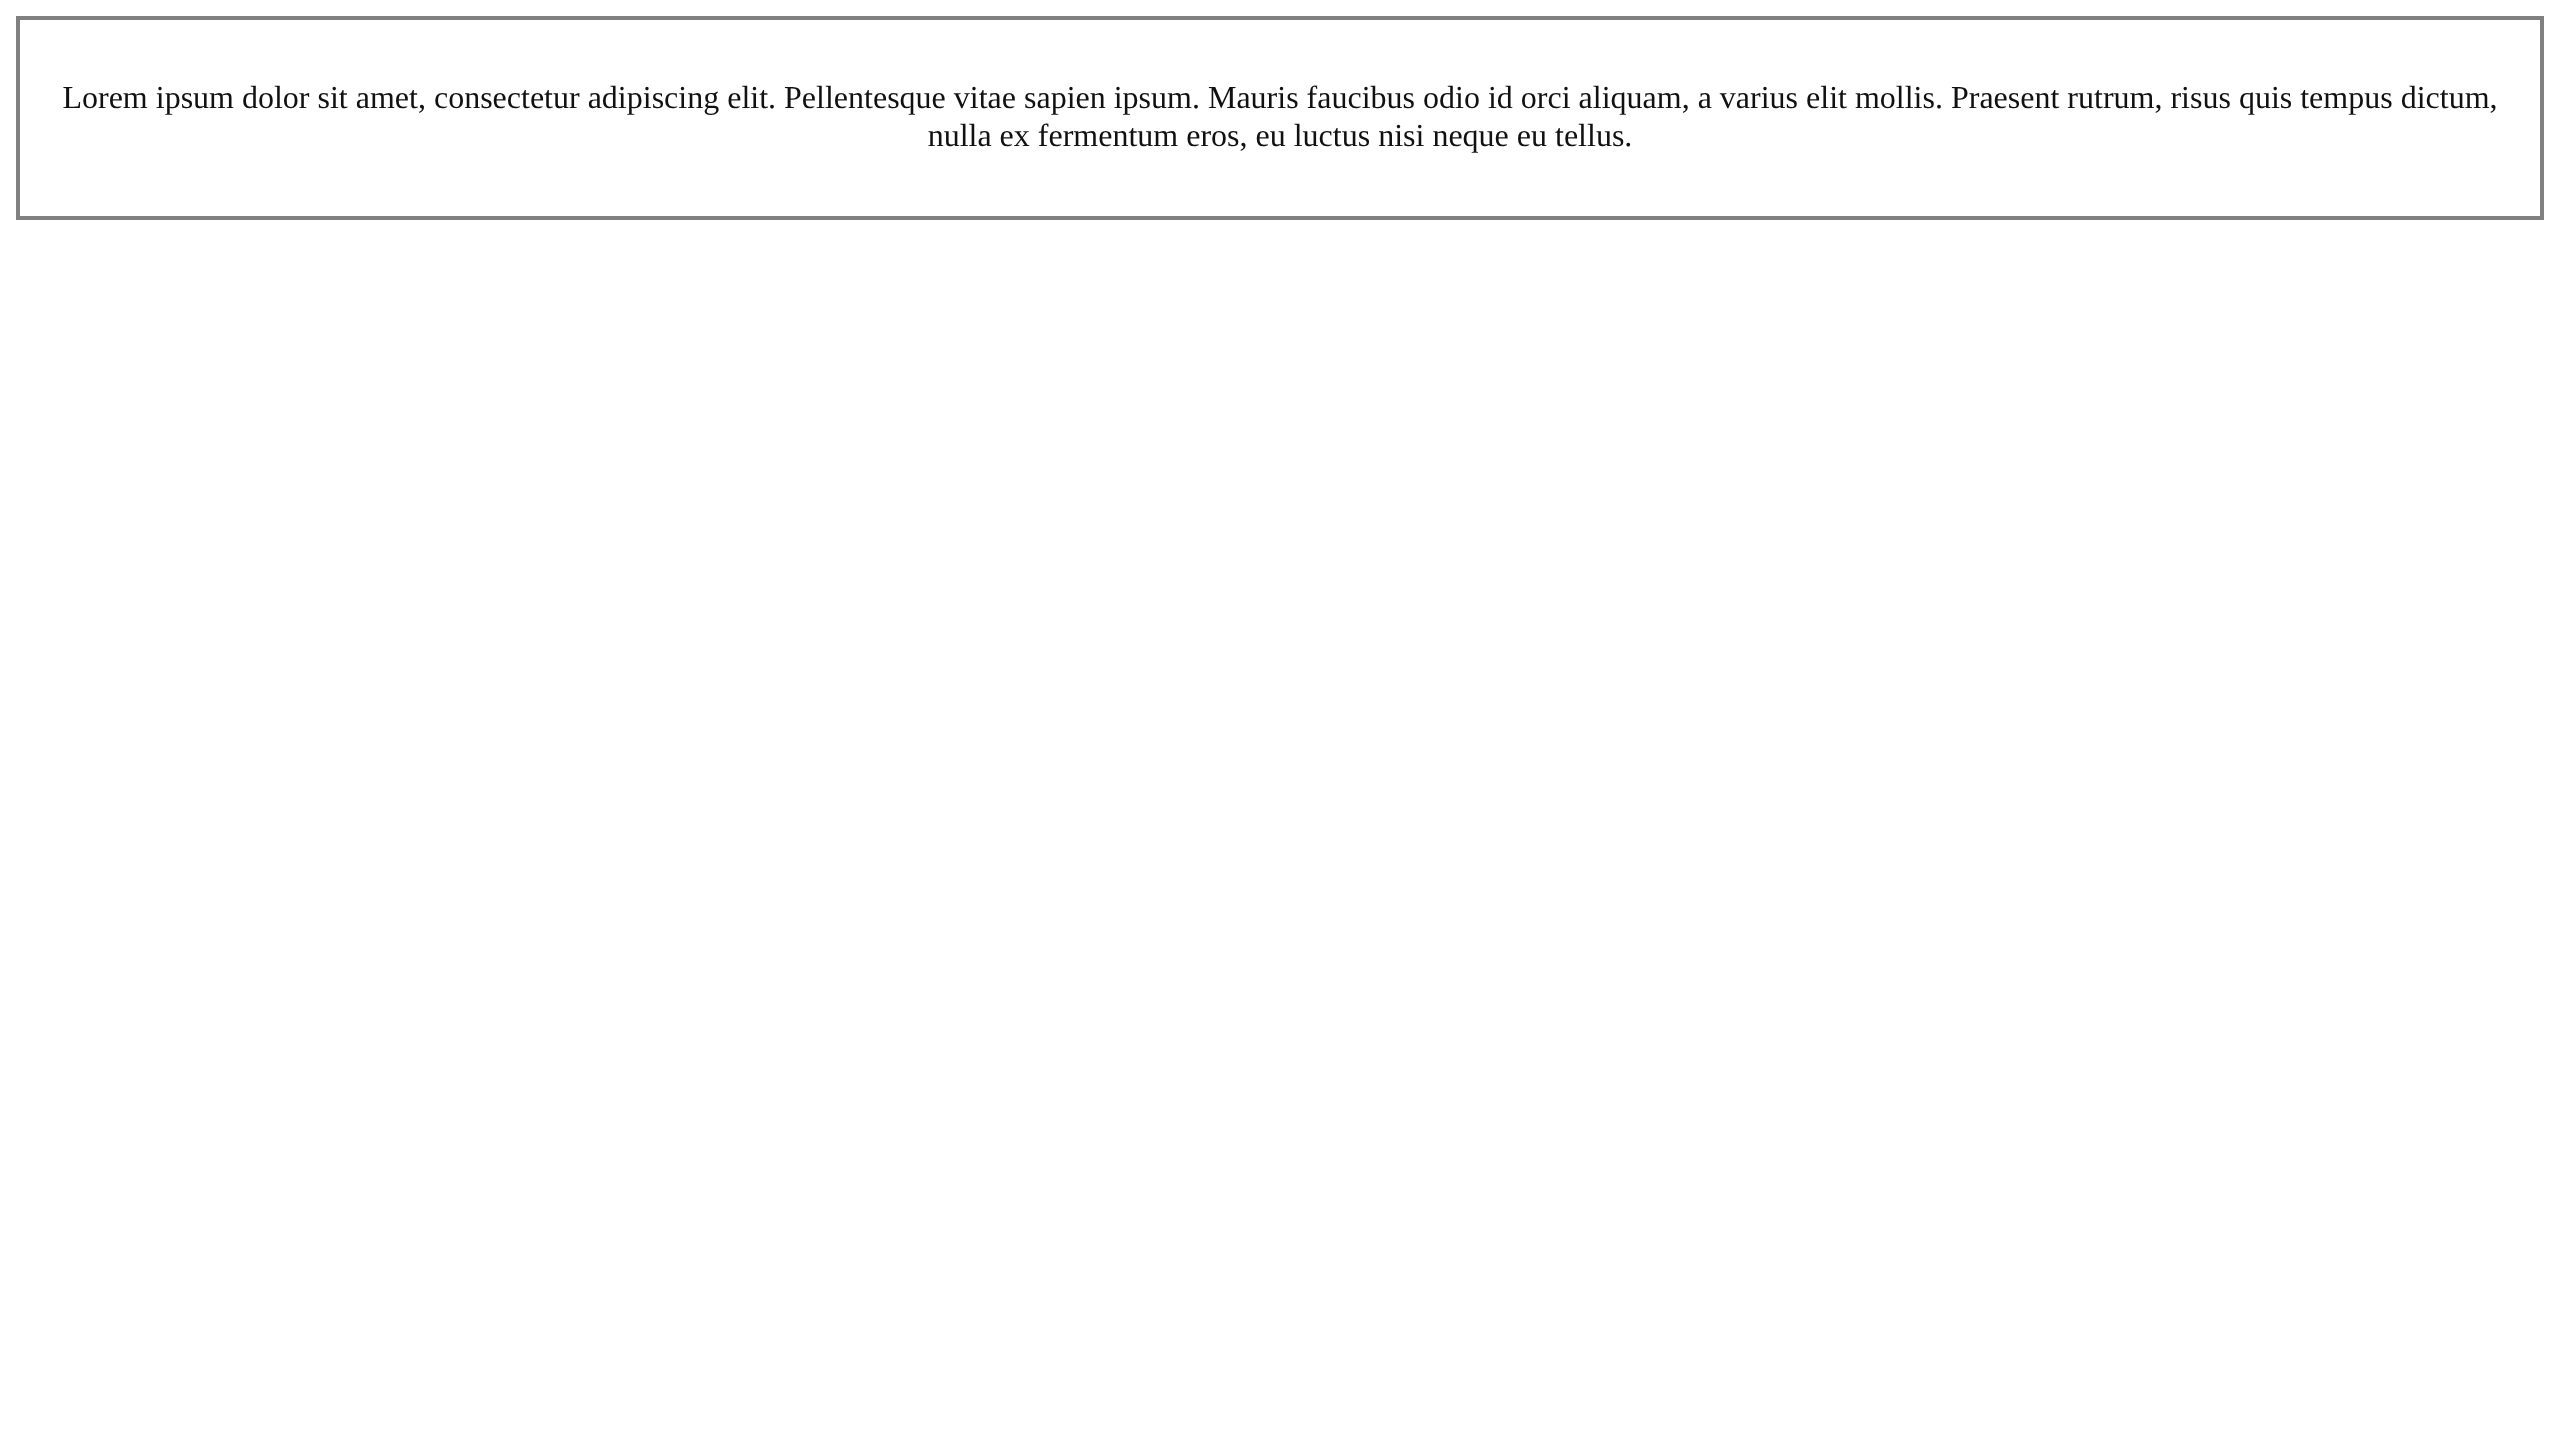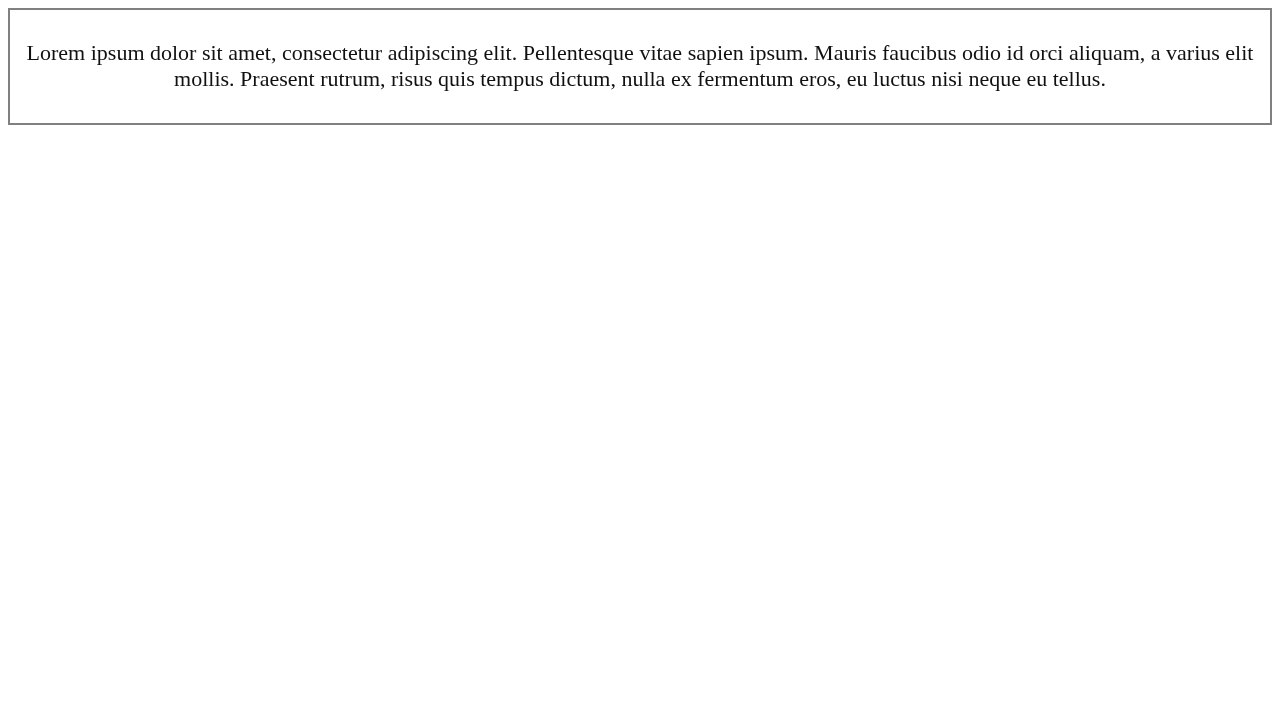--- a/index.html
+++ b/index.html
@@ -7,21 +7,21 @@
       background: #ffffff;
       font-family: serif;
     }
     .content-box {
       border: 2px solid #808080;
       padding: 14px;
       text-align: center;
     }
     .paragraph {
       margin: 16px 0;
-      font-size: 22px;
+      font-size: 16px;
       color: #111;
       line-height: 1.2;
     }
   </style>
 </head>
 <body>
 
 <div class="content-box">
   <p class="paragraph">Lorem ipsum dolor sit amet, consectetur adipiscing elit. Pellentesque vitae sapien ipsum. Mauris faucibus odio id orci aliquam, a varius elit mollis. Praesent rutrum, risus quis tempus dictum, nulla ex fermentum eros, eu luctus nisi neque eu tellus.</p>
 </div>

